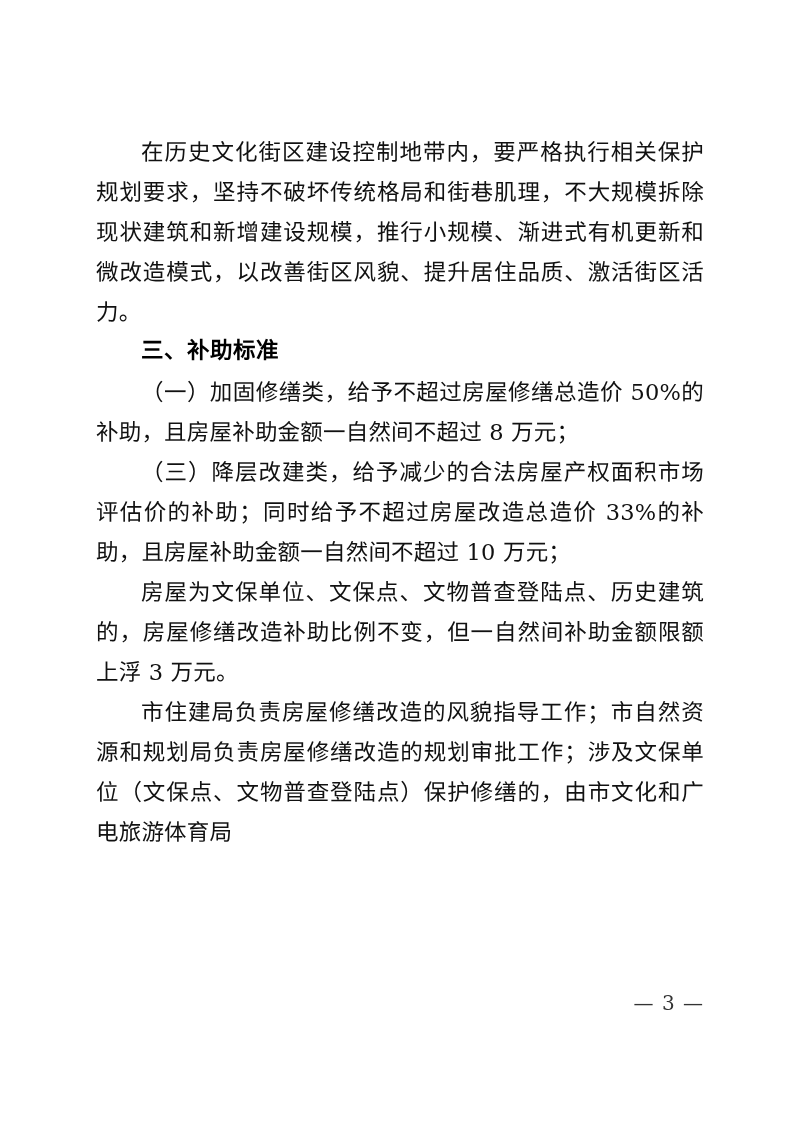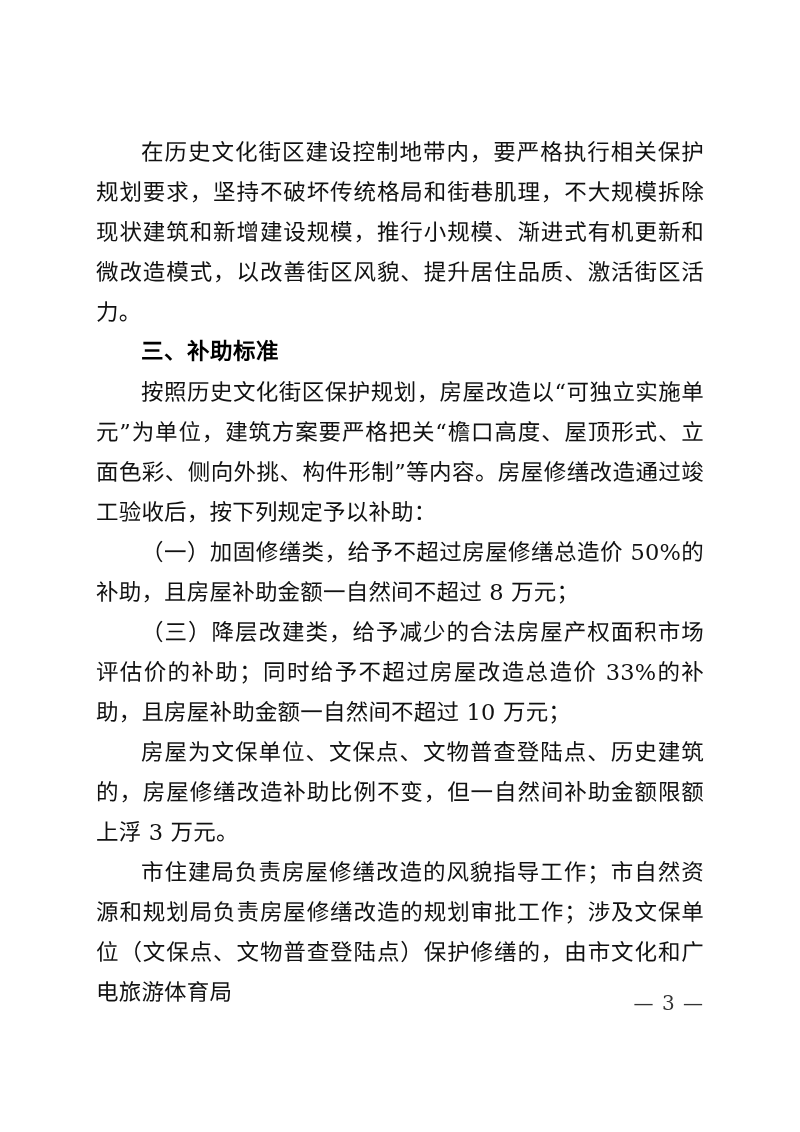--- a/index.html
+++ b/index.html
@@ -41,21 +41,21 @@
     text-indent: 45px;
     letter-spacing: 0.2px;
     word-break: break-all;
     color: #111111;
     font-weight: 400;
   }
 
   
   .heading {
     margin: 0;
-    font-family: Liberation Serif, serif;
+    font-family: Liberation Mono, monospace;
     font-size: 22.5px;
     line-height: 40px;
     font-weight: 700;
     text-indent: 45px;
     letter-spacing: 0.5px;
     color: #000000;
   }
 
   .page-footer {
     position: absolute;
@@ -74,21 +74,20 @@
 <body>
 
 <div class="page">
 
   <div class="text-block">
 
     <p class="para">在历史文化街区建设控制地带内，要严格执行相关保护规划要求，坚持不破坏传统格局和街巷肌理，不大规模拆除现状建筑和新增建设规模，推行小规模、渐进式有机更新和微改造模式，以改善街区风貌、提升居住品质、激活街区活力。</p>
 
     <h2 class="heading">三、补助标准</h2>
 
-    <p class="para">按照历史文化街区保护规划，房屋改造以“可独立实施单元”为单位，建筑方案要严格把关“檐口高度、屋顶形式、立面色彩、侧向外挑、构件形制”等内容。房屋修缮改造通过竣工验收后，按下列规定予以补助：</p>
 
     <p class="para">（一）加固修缮类，给予不超过房屋修缮总造价 50%的补助，且房屋补助金额一自然间不超过 8 万元；</p>
 
 
     <p class="para">（三）降层改建类，给予减少的合法房屋产权面积市场评估价的补助；同时给予不超过房屋改造总造价 33%的补助，且房屋补助金额一自然间不超过 10 万元；</p>
 
     <p class="para">房屋为文保单位、文保点、文物普查登陆点、历史建筑的，房屋修缮改造补助比例不变，但一自然间补助金额限额上浮 3 万元。</p>
 
 
     <p class="para">市住建局负责房屋修缮改造的风貌指导工作；市自然资源和规划局负责房屋修缮改造的规划审批工作；涉及文保单位（文保点、文物普查登陆点）保护修缮的，由市文化和广电旅游体育局</p>

